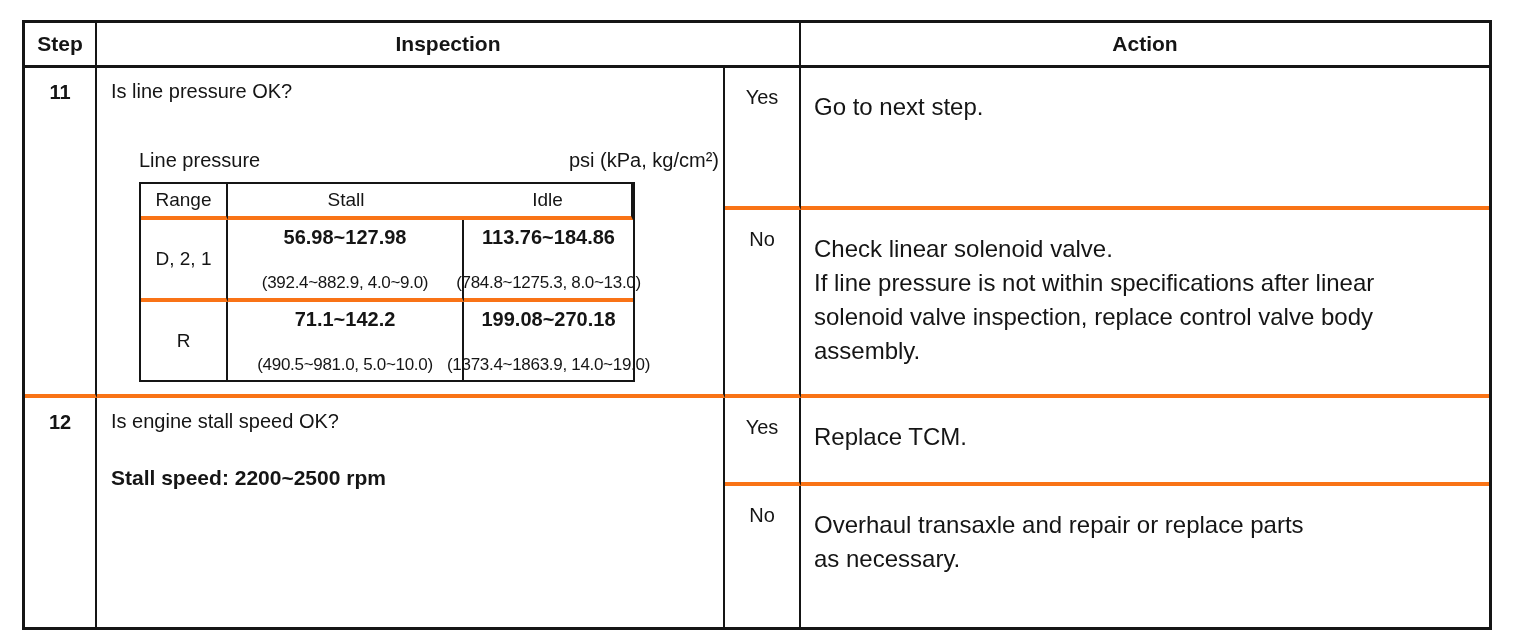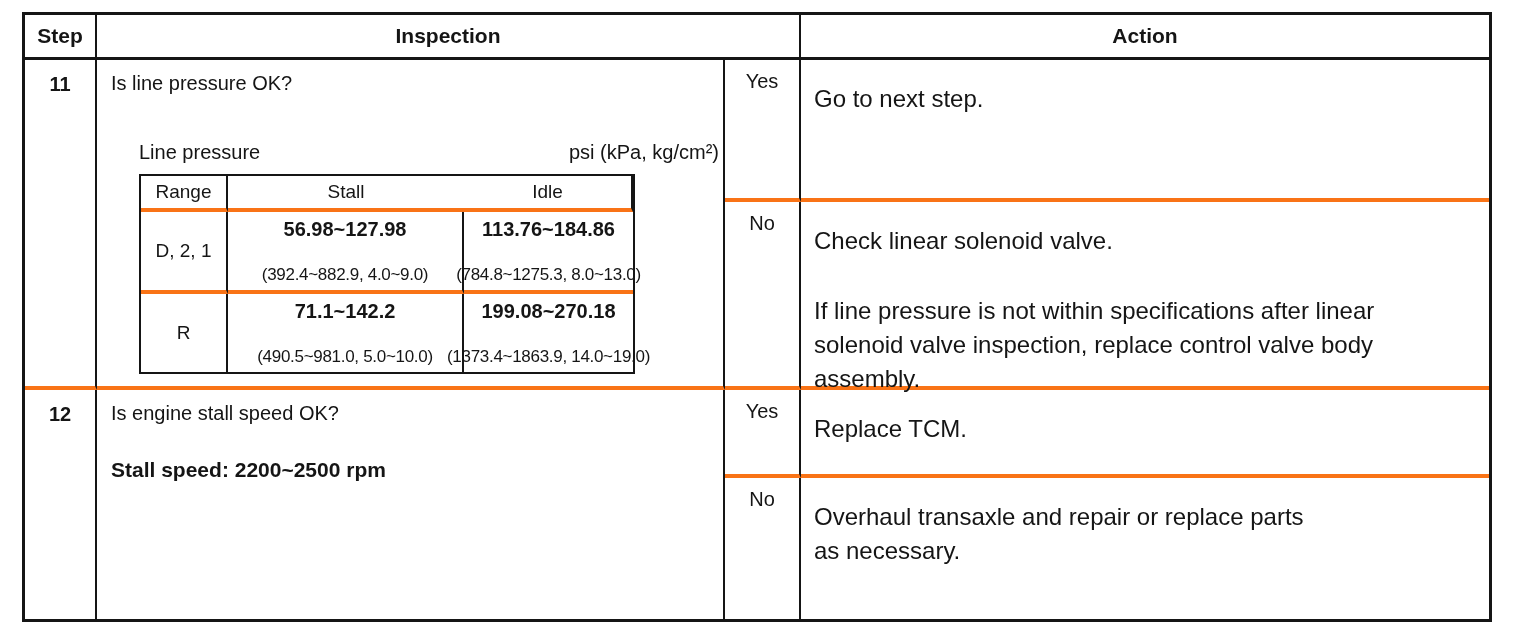--- a/index.html
+++ b/index.html
@@ -5,21 +5,21 @@
   html,body{margin:0;padding:0;}
   .page{
     position:relative;
     width:1520px;height:636px;
     background:#ffffff;
     font-family:"Liberation Sans",sans-serif;
     color:#151515;
     overflow:hidden;
   }
   .troubleshoot-table{
-    position:absolute;left:22px;top:12px;
+    position:absolute;left:22px;top:20px;
     width:1470px;height:610px;
     border:3px solid #151515;
     box-sizing:border-box;
     display:grid;
     grid-template-columns:72px 628px 76px 1fr;
     grid-template-rows:45px 142px 188px 88px 1fr;
     background:#ffffff;
   }
   .cell{box-sizing:border-box;min-width:0;min-height:0;}
   .bR{border-right:2px solid #151515;}
@@ -29,26 +29,26 @@
     display:flex;align-items:center;justify-content:center;
     font-weight:bold;font-size:21px;
   }
   .stepnum{
     text-align:center;padding-top:13px;
     font-weight:bold;font-size:20px;
   }
   .inspect{padding:12px 0 0 14px;font-size:20px;}
   .question{font-size:20px;}
   .yn{
-    text-align:center;padding-top:10px;font-size:20px;
+    text-align:center;padding-top:18px;font-size:20px;
   }
   .action{
     padding:22px 14px 0 13px;font-size:24px;line-height:1.42;
   }
-  .action .wrap-narrow{max-width:582px;margin-top:36px;}
+  .action .wrap-narrow{max-width:582px;}
   .action .wrap-short{max-width:505px;}
   
   .caption-row{
     display:flex;justify-content:space-between;align-items:flex-end;
     margin:46px 0 10px 28px;width:580px;font-size:20px;
   }
   .ptable{
     margin-left:28px;width:496px;
     border:2px solid #151515;
     box-sizing:border-box;

